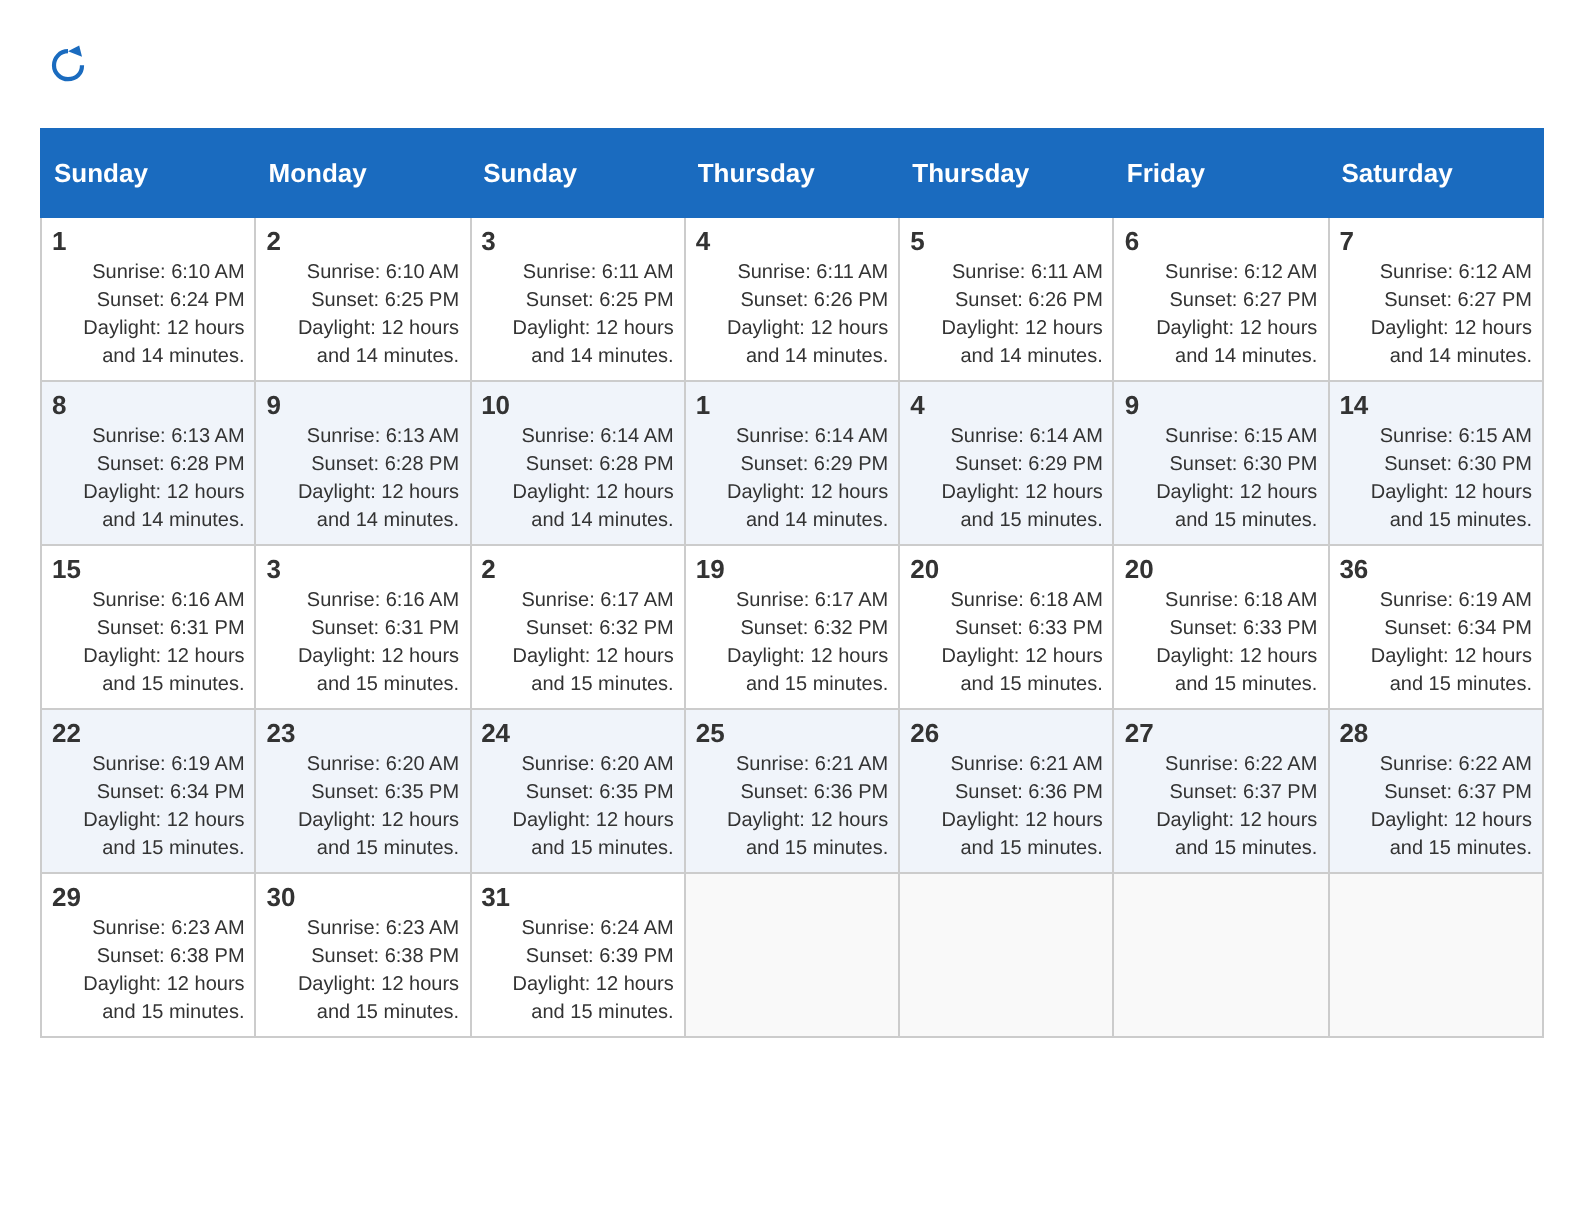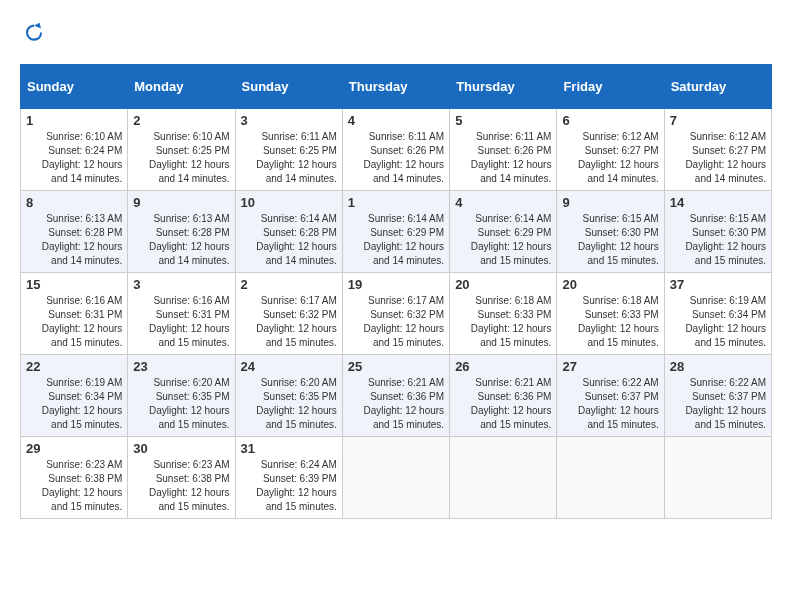--- a/index.html
+++ b/index.html
@@ -281,21 +281,21 @@
   </td>
         <td>
     <span class="day-num">20</span>
     <div class="day-info">
       Sunrise: 6:18 AM<br>
       Sunset: 6:33 PM<br>
       Daylight: 12 hours and 15 minutes.
     </div>
   </td>
         <td>
-    <span class="day-num">37</span>
+    <span class="day-num">36</span>
     <div class="day-info">
       Sunrise: 6:19 AM<br>
       Sunset: 6:34 PM<br>
       Daylight: 12 hours and 15 minutes.
     </div>
   </td>
       </tr>
       <tr>
         <td>
     <span class="day-num">22</span>

